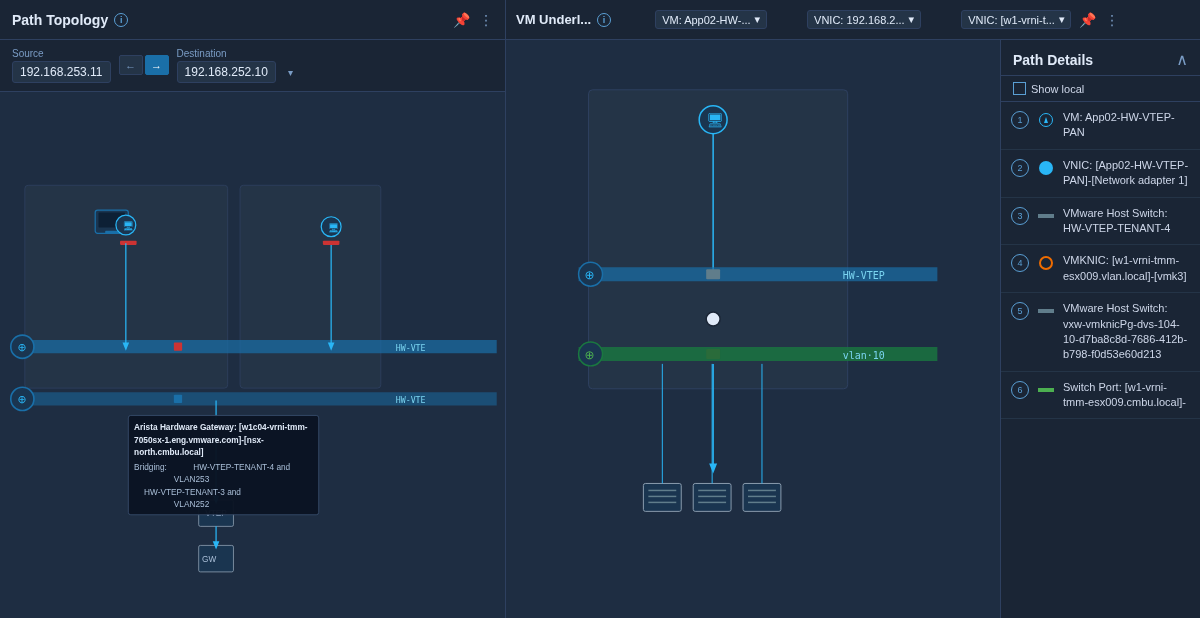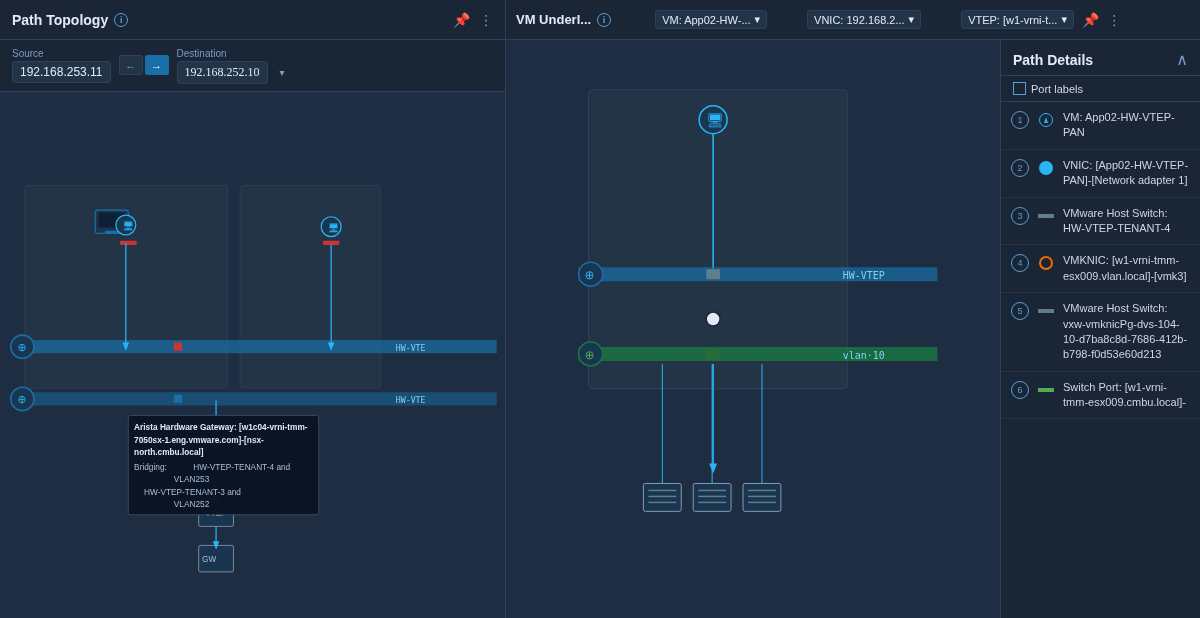--- a/index.html
+++ b/index.html
@@ -123,21 +123,20 @@
     .dir-btn.active {
       background: #1a6fa8;
       color: #fff;
       border-color: #1a6fa8;
     }
 
     .dest-with-arrow {
       display: flex;
       align-items: center;
       gap: 12px;
-      font-family: Liberation Serif, serif;
     }
 
     .dropdown-arrow {
       color: #7a9cc5;
       font-size: 10px;
     }
 
     
     .topology-canvas {
       flex: 1;
@@ -460,21 +459,21 @@
     <div class="breadcrumb-item">
       <div class="breadcrumb-select">
         <span>VM: App02-HW-...</span>
         <span>▾</span>
       </div>
       <div class="breadcrumb-select">
         <span>VNIC: 192.168.2...</span>
         <span>▾</span>
       </div>
       <div class="breadcrumb-select">
-        <span>VTEP: [w1-vrni-t...</span>
+        <span>VNIC: [w1-vrni-t...</span>
         <span>▾</span>
       </div>
     </div>
     <div class="header-icons">
       <span>📌</span>
       <span>⋮</span>
     </div>
   </div>
 
   <div class="right-content">
@@ -531,21 +530,21 @@
       </svg>
     </div>
 
     <div class="path-details-panel">
       <div class="path-details-header">
         <span class="path-details-title">Path Details</span>
         <span class="collapse-btn">∧</span>
       </div>
       <div class="show-labels">
         <span class="checkbox-square"></span>
-        <span class="show-labels-label">Port labels</span>
+        <span class="show-labels-label">Show local</span>
       </div>
 
       <div class="path-item">
         <div class="path-item-num">1</div>
         <div class="path-item-icon">
           <div class="icon-vm"></div>
         </div>
         <span class="path-item-text">VM: App02-HW-VTEP-PAN</span>
       </div>
 

